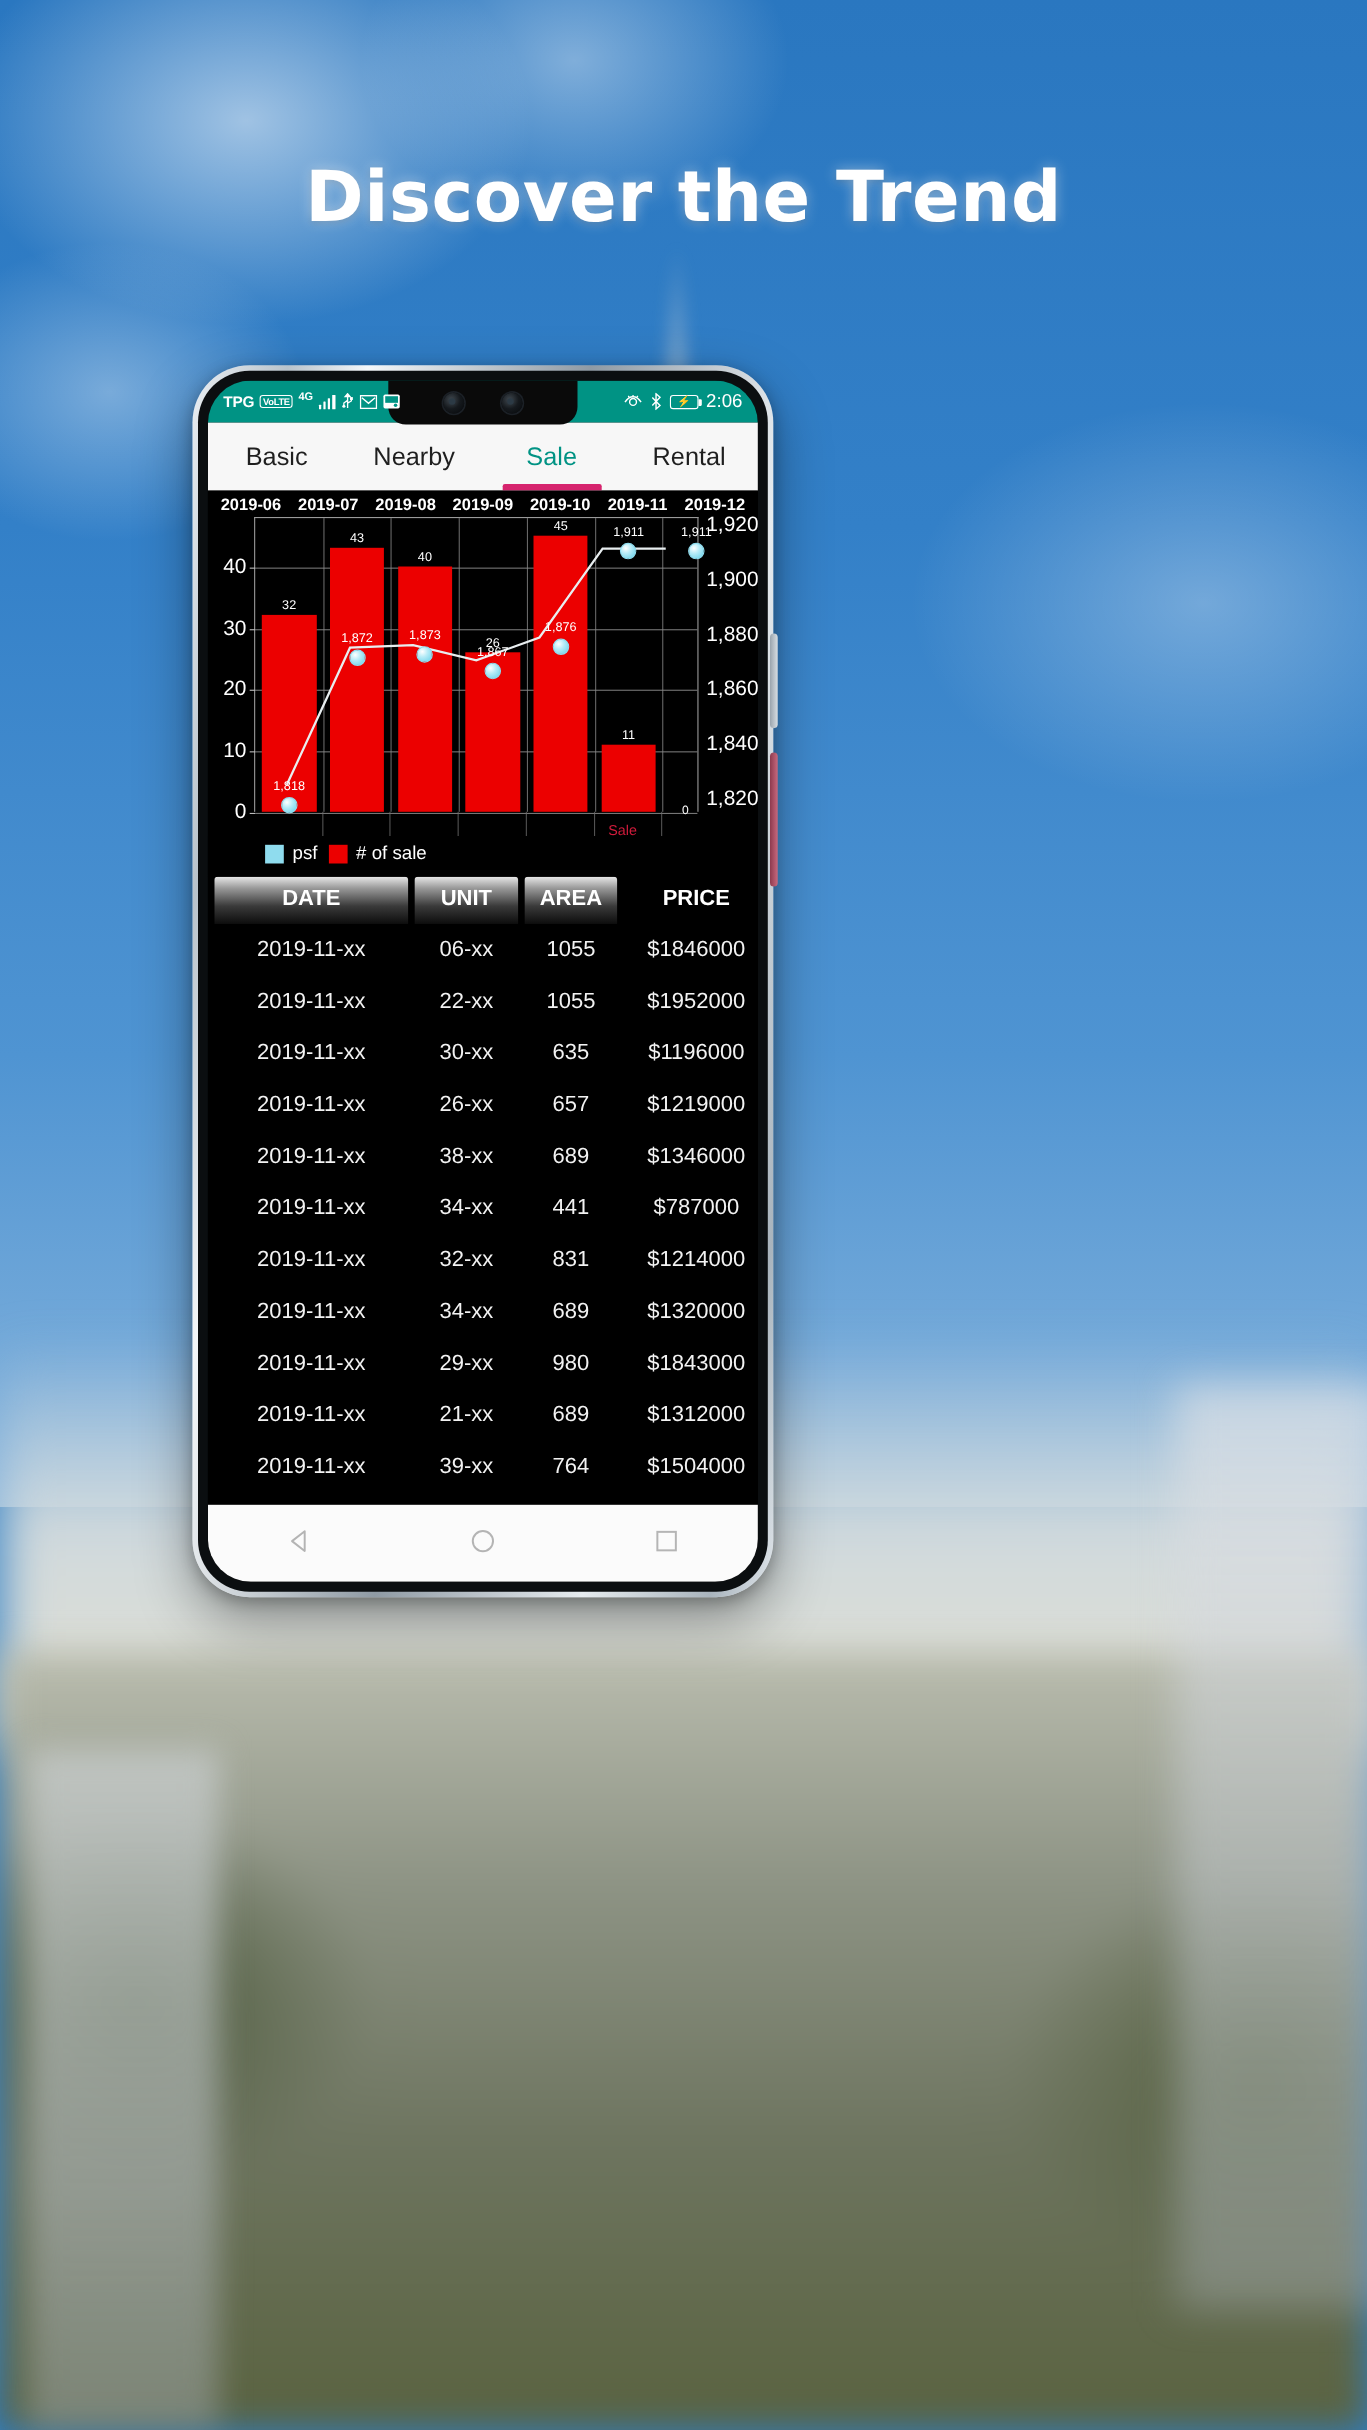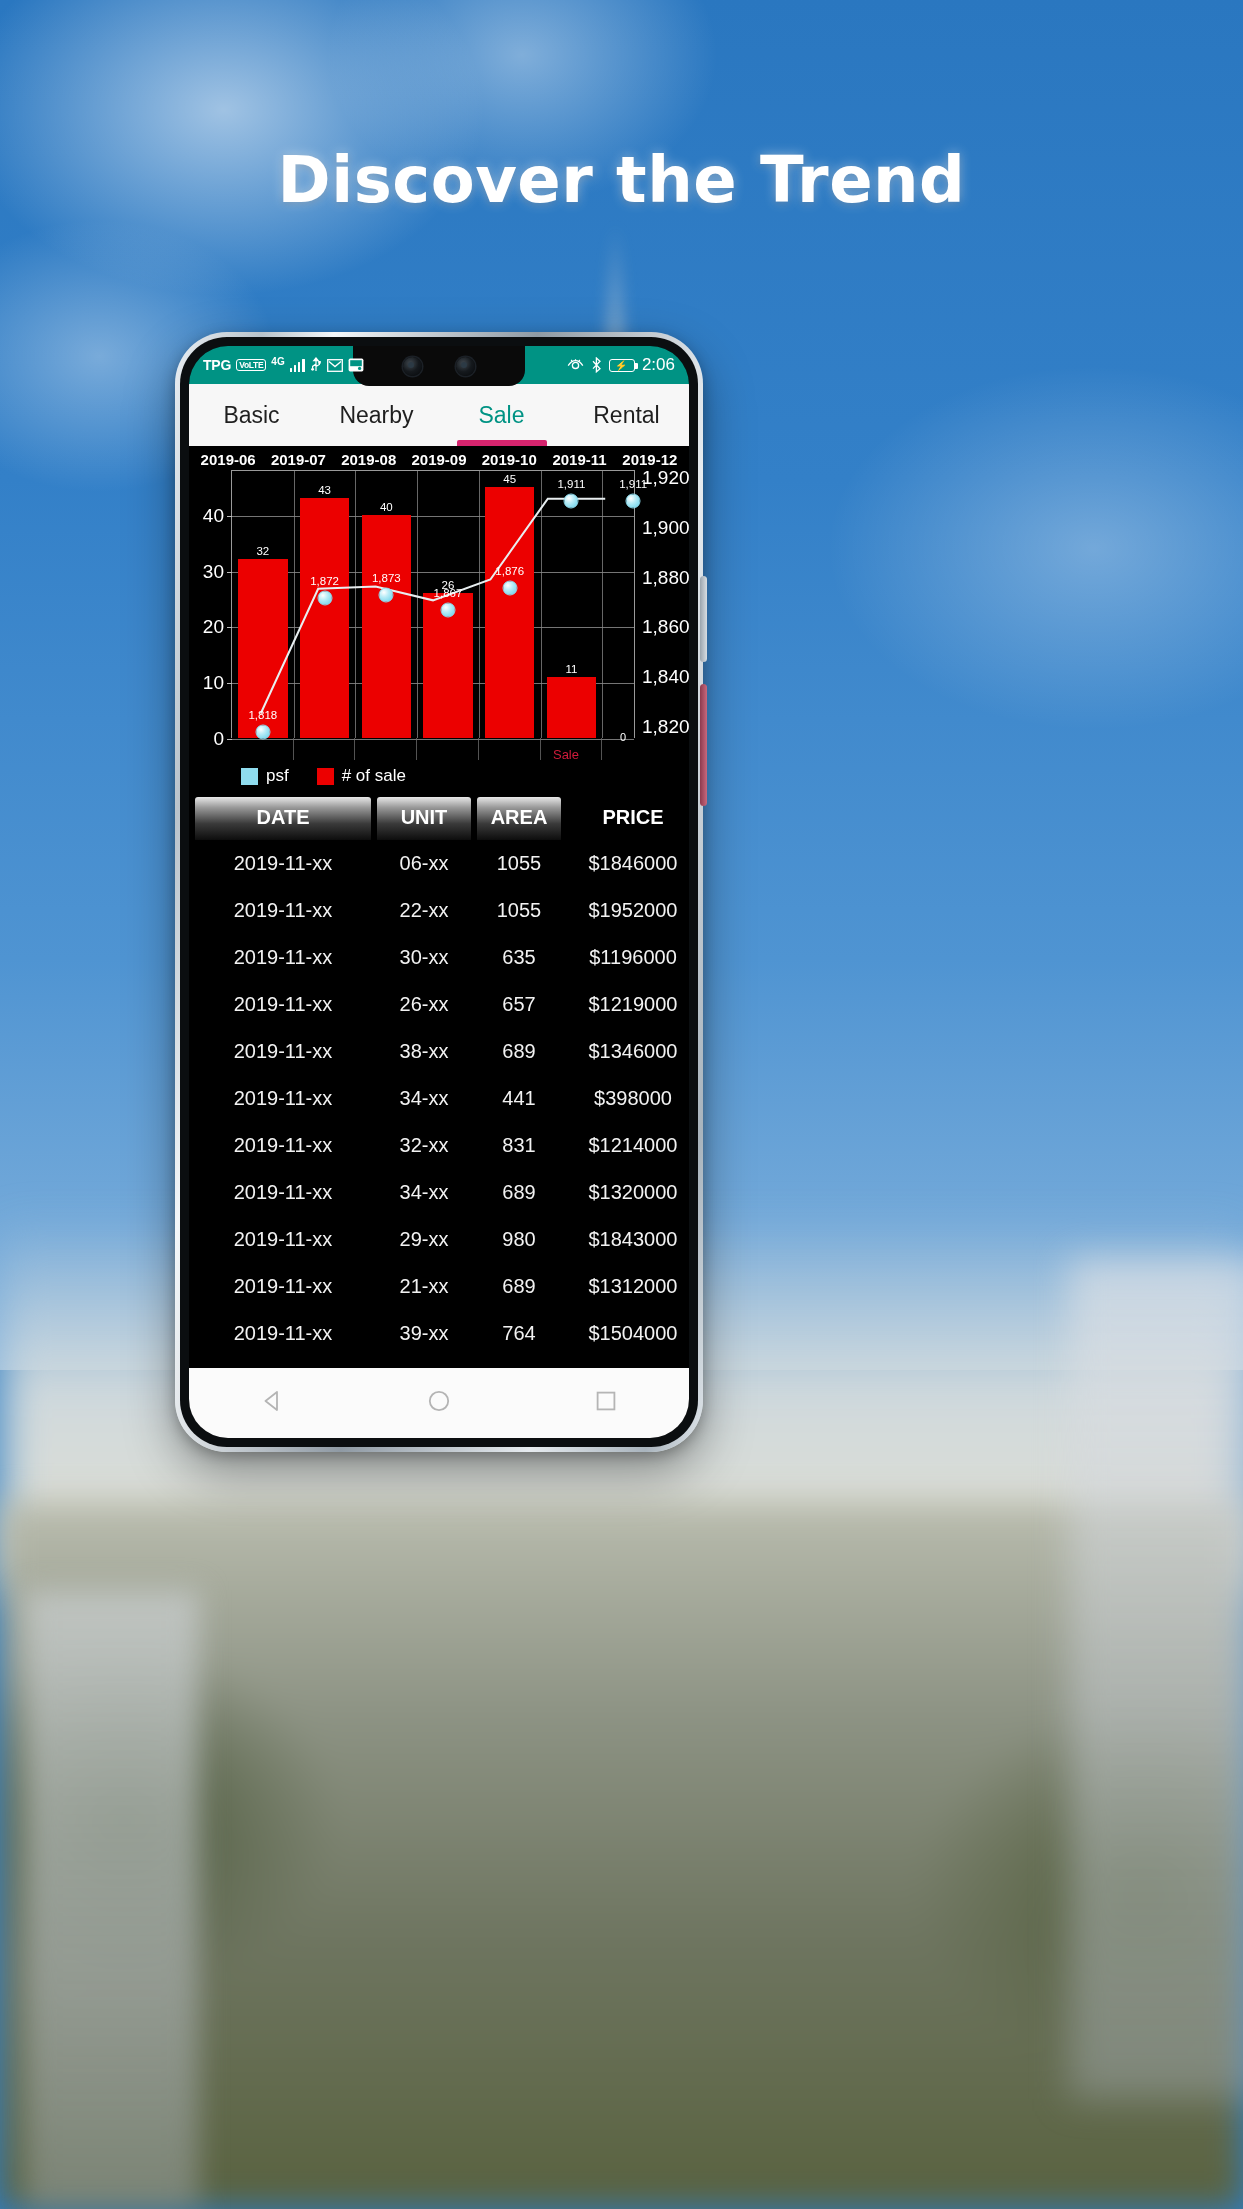--- a/index.html
+++ b/index.html
@@ -198,21 +198,21 @@
   #linesvg{ position:absolute; inset:0; overflow:visible; z-index:4; }
   #sale-lbl{
     position:absolute; right:56px; bottom:-2px; color:#cf1b3b;
     font-size:13px;
   }
   #xaxis-strip{ position:relative; height:22px; margin:0 54px 0 42px; }
   #xaxis-strip .vgrid{ background:#6f6f6f; }
 
   
   #legend{
-    display:flex; align-items:center; gap:28px; padding:6px 0 9px 52px;
+    display:flex; align-items:center; gap:10px; padding:6px 0 9px 52px;
     background:#000; color:#fff; font-size:17px;
   }
   .lg-sq{ width:17px; height:17px; display:inline-block; }
   .lg-item{ display:flex; align-items:center; gap:8px; }
 
   
   #table{ background:#000; }
   #thead{ display:flex; padding:0 6px; gap:6px; }
   .th{
     background:linear-gradient(180deg,#e8e8e8 0%,#9a9a9a 24%,#3a3a3a 62%,#0d0d0d 100%);
@@ -446,21 +446,21 @@
             <div class="tr">
               <div class="td c-date">2019-11-xx</div>
               <div class="td c-unit">38-xx</div>
               <div class="td c-area">689</div>
               <div class="td c-price">$1346000</div>
             </div>
             <div class="tr">
               <div class="td c-date">2019-11-xx</div>
               <div class="td c-unit">34-xx</div>
               <div class="td c-area">441</div>
-              <div class="td c-price">$398000</div>
+              <div class="td c-price">$787000</div>
             </div>
             <div class="tr">
               <div class="td c-date">2019-11-xx</div>
               <div class="td c-unit">32-xx</div>
               <div class="td c-area">831</div>
               <div class="td c-price">$1214000</div>
             </div>
             <div class="tr">
               <div class="td c-date">2019-11-xx</div>
               <div class="td c-unit">34-xx</div>

